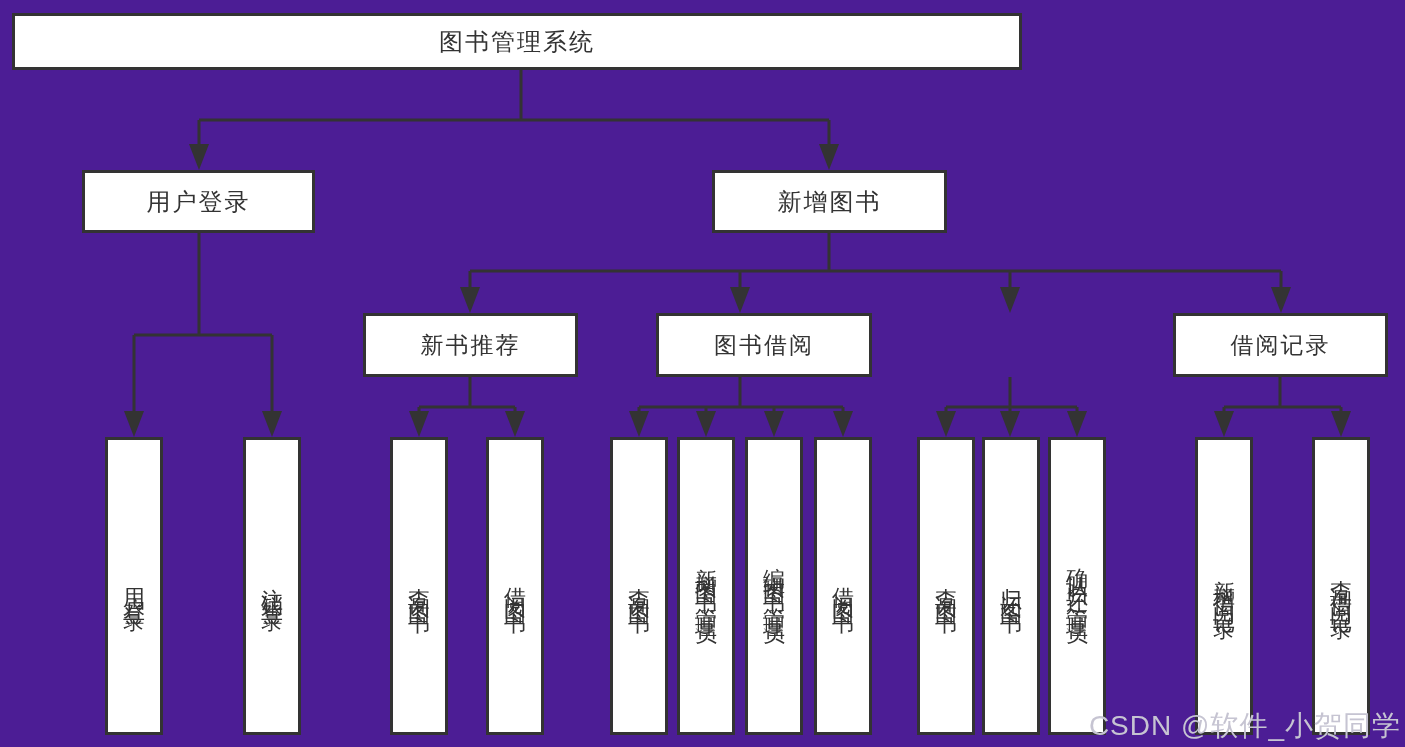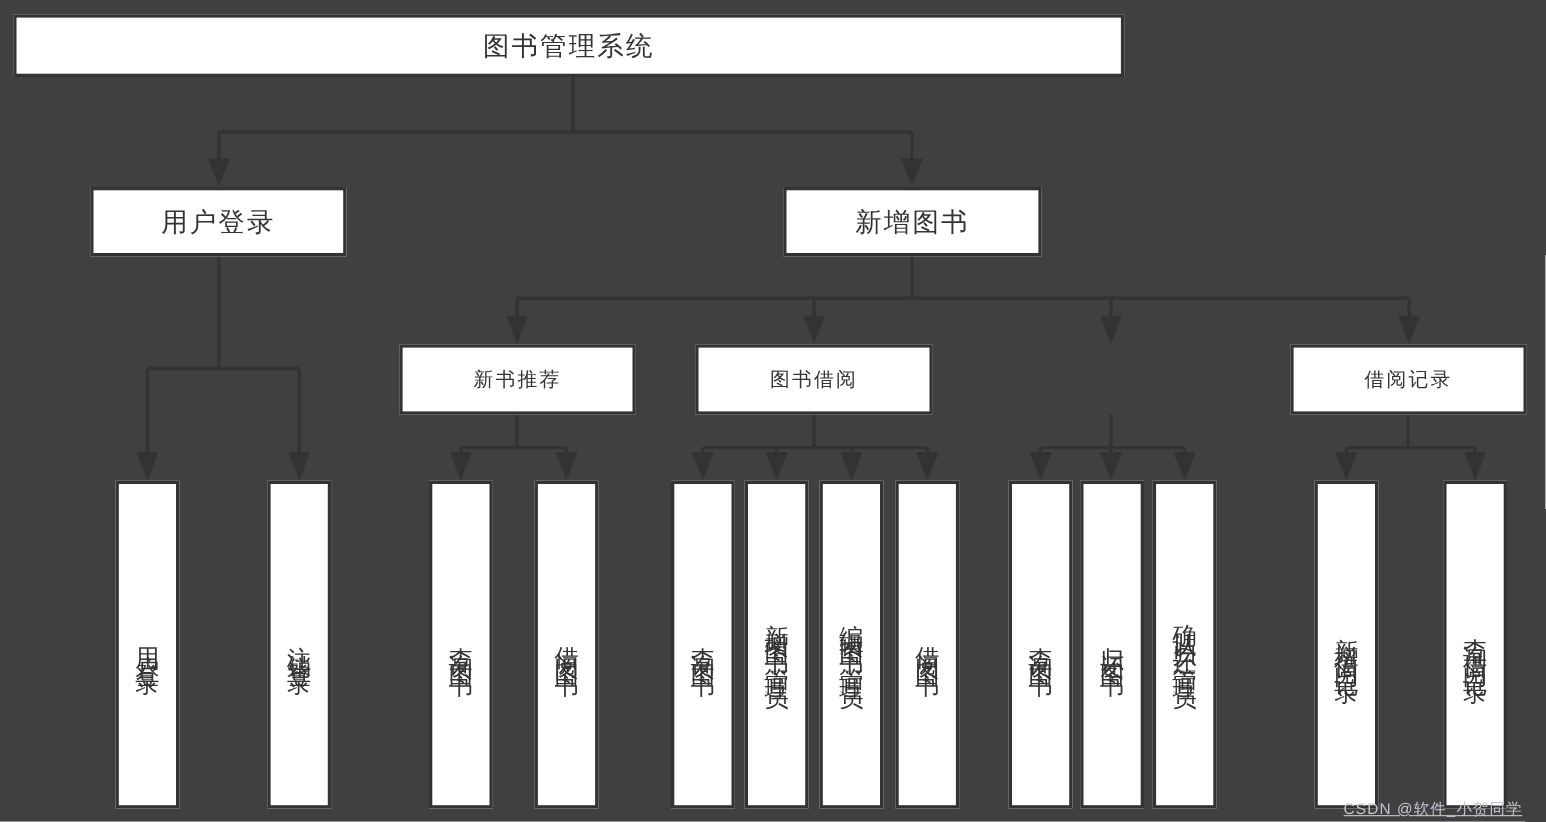--- a/index.html
+++ b/index.html
@@ -4,21 +4,21 @@
 <style>
   html, body {
     margin: 0;
     padding: 0;
     background: #ffffff;
   }
   .canvas {
     position: relative;
     width: 1405px;
     height: 747px;
-    background: #404040;
+    background: #4c1d95;
     font-family: "Liberation Sans", sans-serif;
     color: #333333;
     overflow: hidden;
   }
   .connectors {
     position: absolute;
     left: 0;
     top: 0;
     width: 1405px;
     height: 747px;
@@ -35,41 +35,40 @@
   }
   .node.root .label {
     font-size: 24px;
     letter-spacing: 2px;
   }
   .node.branch .label {
     font-size: 24px;
     letter-spacing: 2px;
   }
   .node.group .label {
-    font-size: 18px;
+    font-size: 23px;
     letter-spacing: 2px;
     text-align: center;
   }
   .node.leaf .label {
     writing-mode: vertical-rl;
     text-orientation: mixed;
     font-size: 22px;
     letter-spacing: 8px;
     line-height: 1;
     white-space: nowrap;
   }
   .watermark {
     position: absolute;
-    right: 21px;
+    right: 4px;
     bottom: 2px;
-    font-size: 14px;
+    font-size: 28px;
     letter-spacing: 1px;
     color: #c6c4d2;
     white-space: nowrap;
-    text-decoration: underline;
   }
 </style>
 </head>
 <body>
 
 <div class="canvas">
 
   <svg class="connectors" viewBox="0 0 1405 747" xmlns="http://www.w3.org/2000/svg">
     <g stroke="#333333" stroke-width="3" fill="none">
 
@@ -117,21 +116,21 @@
   <div class="node branch" style="left:82px;top:170px;width:233px;height:63px">
     <span class="label">用户登录</span>
   </div>
   <div class="node branch" style="left:712px;top:170px;width:235px;height:63px">
     <span class="label">新增图书</span>
   </div>
 
   <div class="node group" style="left:363px;top:313px;width:215px;height:64px">
     <span class="label">新书推荐</span>
   </div>
-  <div class="node group" style="left:632px;top:313px;width:216px;height:64px">
+  <div class="node group" style="left:656px;top:313px;width:216px;height:64px">
     <span class="label">图书借阅</span>
   </div>
   <div class="node group" style="left:1173px;top:313px;width:215px;height:64px">
     <span class="label">借阅记录</span>
   </div>
 
   <div class="node leaf" style="left:105px;top:437px;width:58px;height:298px">
     <span class="label">用户登录</span>
   </div>
   <div class="node leaf" style="left:243px;top:437px;width:58px;height:298px">

